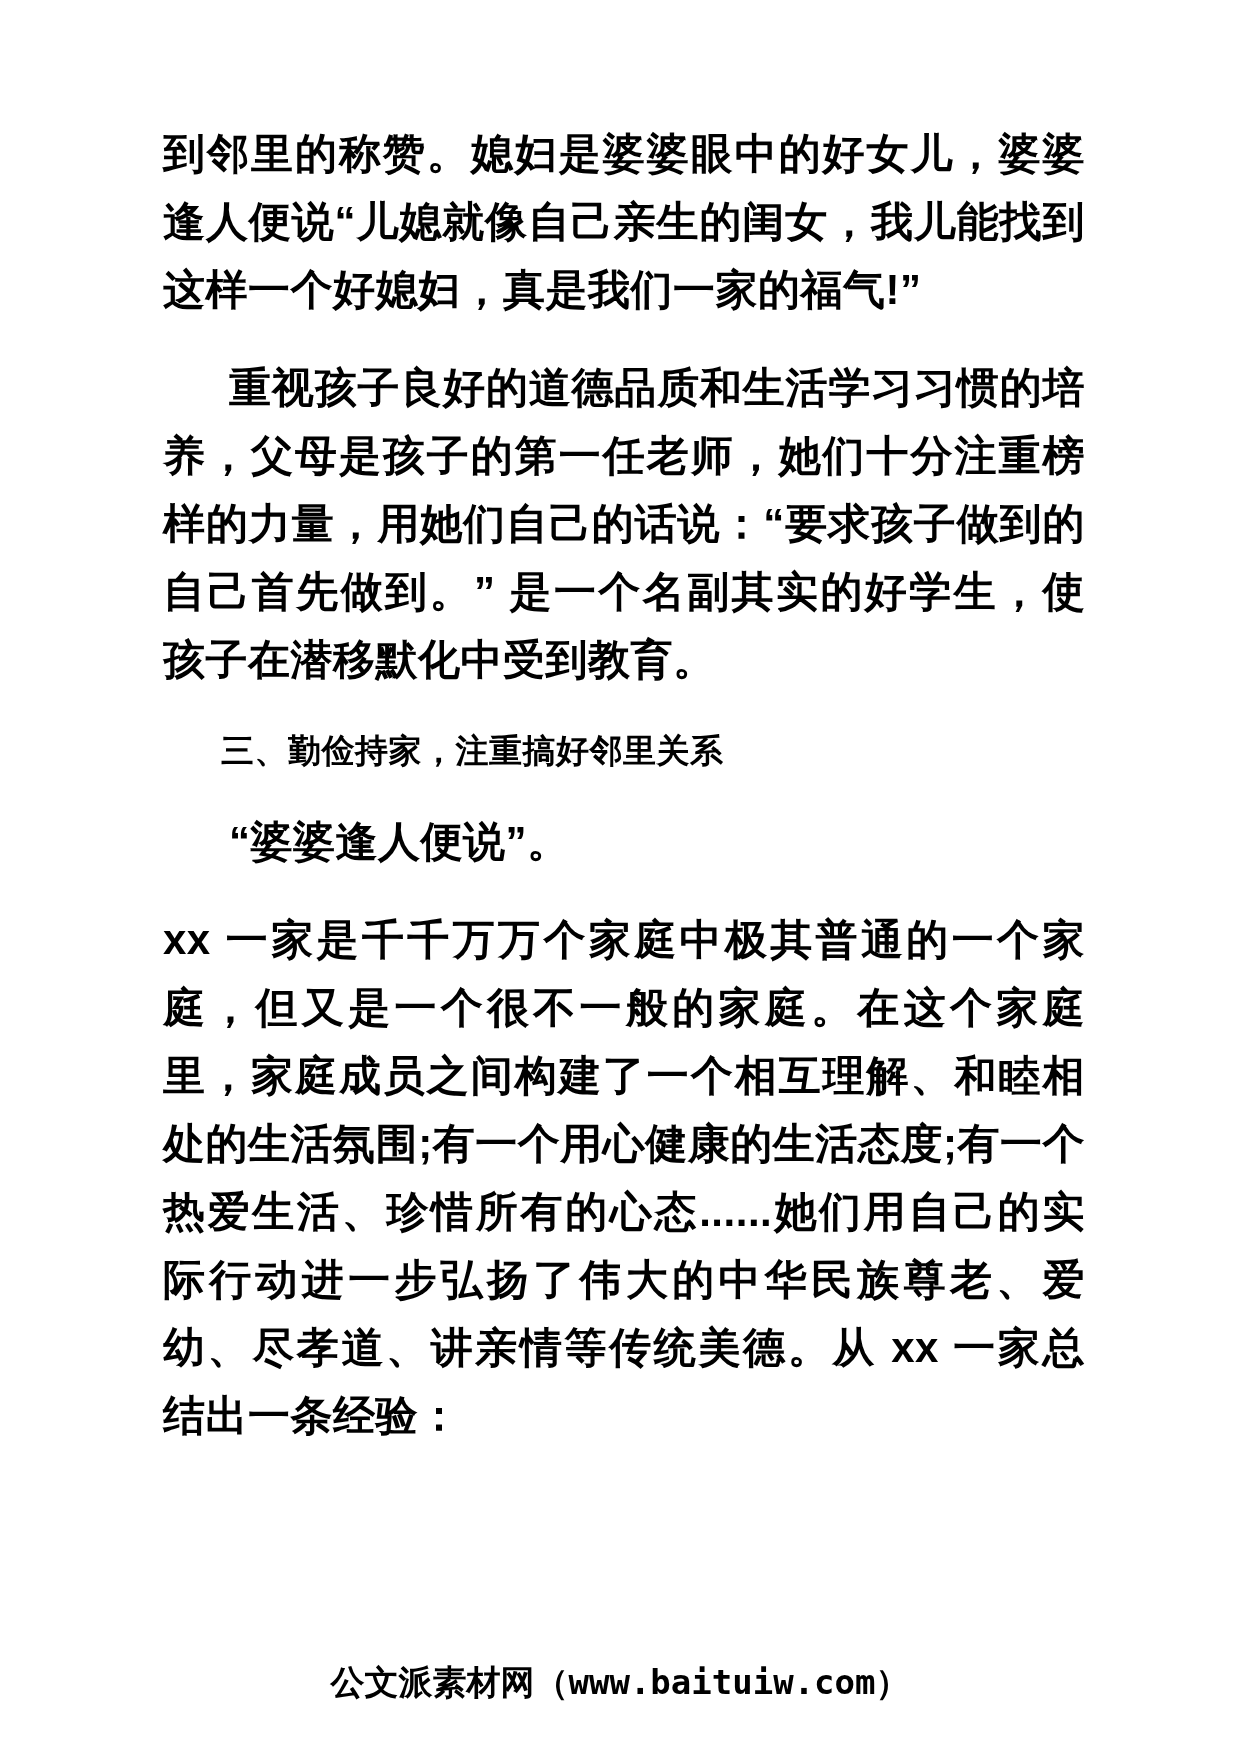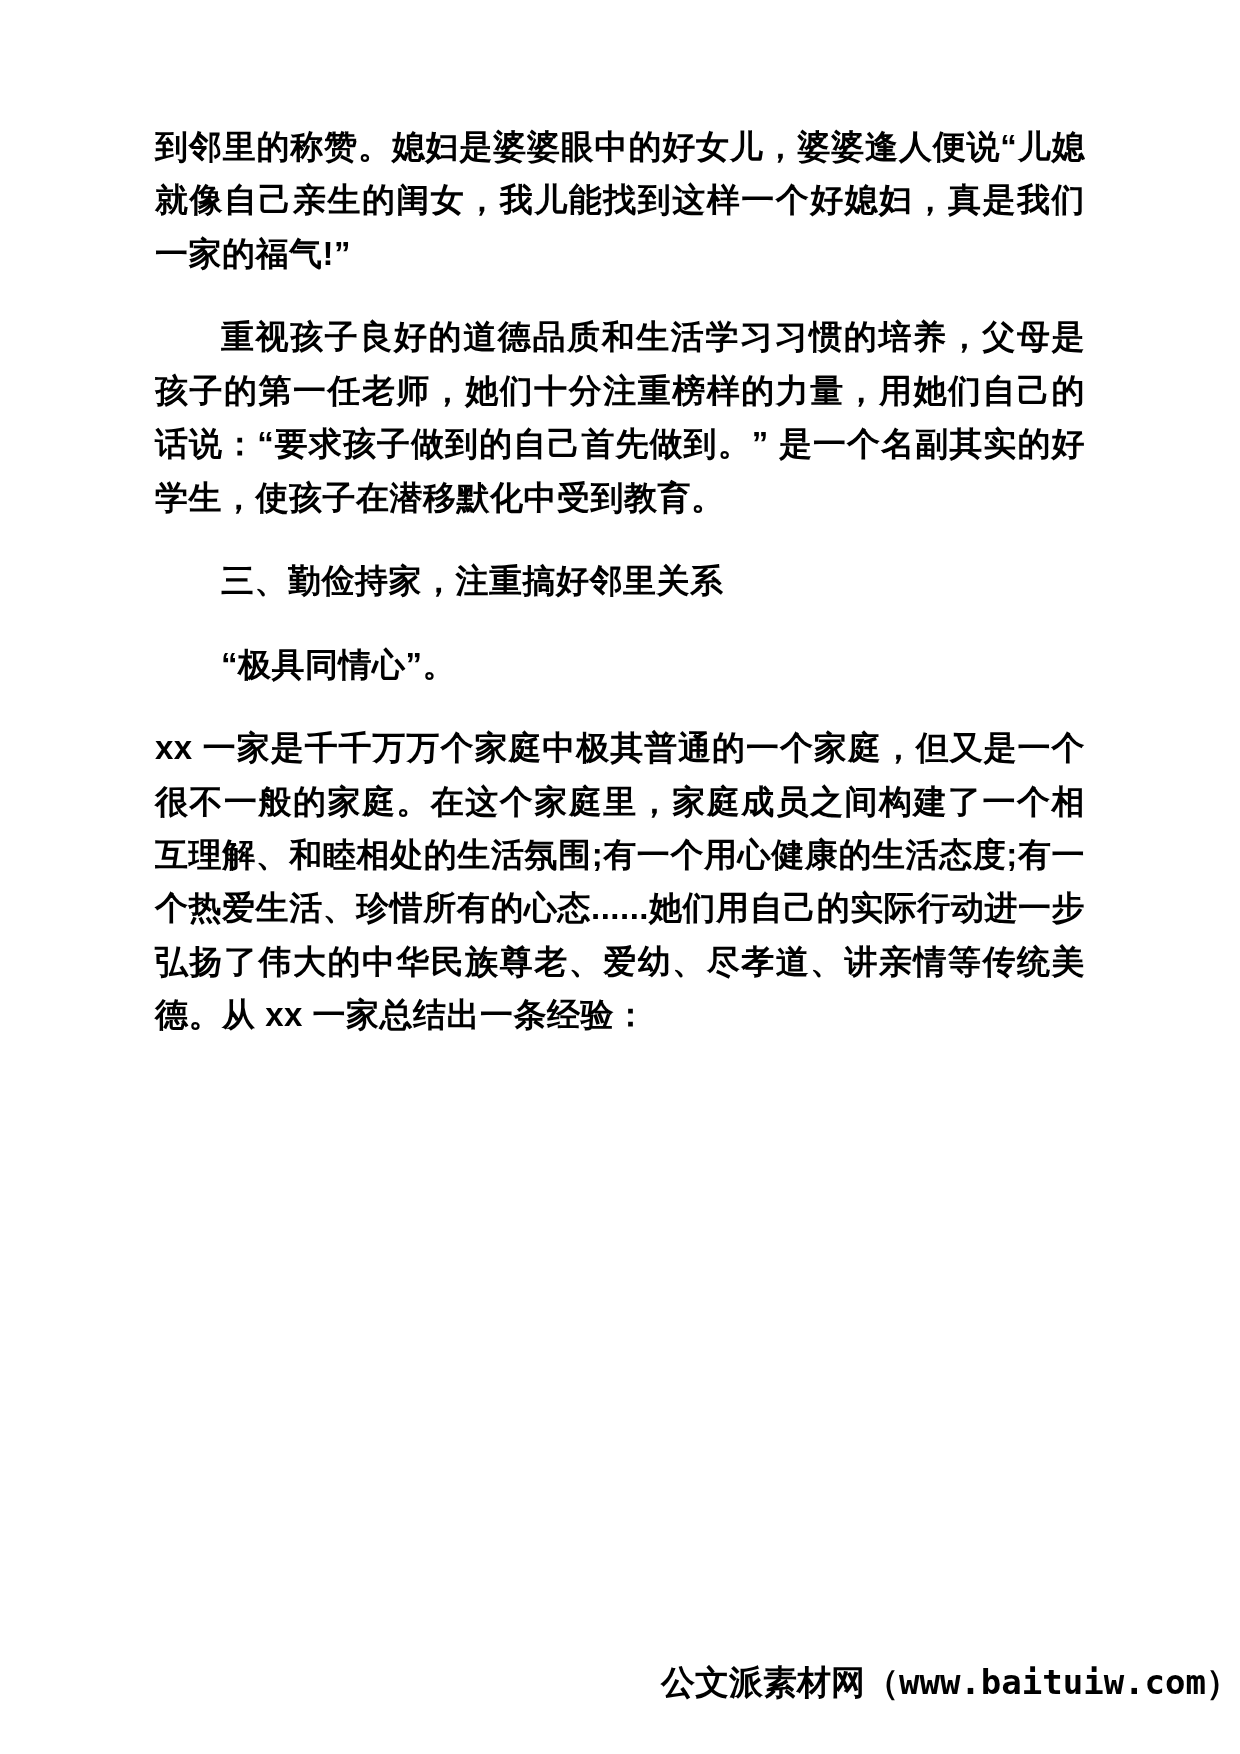--- a/index.html
+++ b/index.html
@@ -18,26 +18,26 @@
   .page {
     position: absolute;
     top: 0;
     left: 0;
     width: 1240px;
     height: 1754px;
     box-sizing: border-box;
     padding: 120px 155px 0 155px;
   }
   .body-text {
-    font-size: 33px;
+    font-size: 42px;
     line-height: 1.62;
     letter-spacing: 0.5px;
     text-align: justify;
     font-weight: 700;
-    margin: 0 0 30px 0;
+    margin: 0 0 30px 8px;
     word-break: break-all;
   }
   .indent {
     text-indent: 66px;
   }
   .heading {
     font-size: 33px;
     line-height: 1.62;
     letter-spacing: 0.5px;
     font-weight: 700;
@@ -45,40 +45,40 @@
     text-indent: 66px;
   }
   .short-line {
     margin-bottom: 30px;
   }
   .footer {
     position: absolute;
     left: 0;
     right: 0;
     bottom: 48px;
-    text-align: right;
+    text-align: center;
     font-family: "DejaVu Sans Mono", monospace;
     font-size: 34px;
     font-weight: 700;
     letter-spacing: 0px;
     color: #000000;
   }
 </style>
 </head>
 <body>
 
 <div class="page">
 
   <p class="body-text">到邻里的称赞。媳妇是婆婆眼中的好女儿，婆婆逢人便说“儿媳就像自己亲生的闺女，我儿能找到这样一个好媳妇，真是我们一家的福气!”</p>
 
   <p class="body-text indent">重视孩子良好的道德品质和生活学习习惯的培养，父母是孩子的第一任老师，她们十分注重榜样的力量，用她们自己的话说：“要求孩子做到的自己首先做到。” 是一个名副其实的好学生，使孩子在潜移默化中受到教育。</p>
 
 
   <p class="heading">三、勤俭持家，注重搞好邻里关系</p>
 
 
-  <p class="body-text indent short-line">“极具同情心”。</p>
+  <p class="body-text indent short-line">“婆婆逢人便说”。</p>
 
   <p class="body-text">xx 一家是千千万万个家庭中极其普通的一个家庭，但又是一个很不一般的家庭。在这个家庭里，家庭成员之间构建了一个相互理解、和睦相处的生活氛围;有一个用心健康的生活态度;有一个热爱生活、珍惜所有的心态......她们用自己的实际行动进一步弘扬了伟大的中华民族尊老、爱幼、尽孝道、讲亲情等传统美德。从 xx 一家总结出一条经验：</p>
 
 </div>
 
 <div class="footer">公文派素材网（www.baituiw.com）</div>
 
 </body></html>

